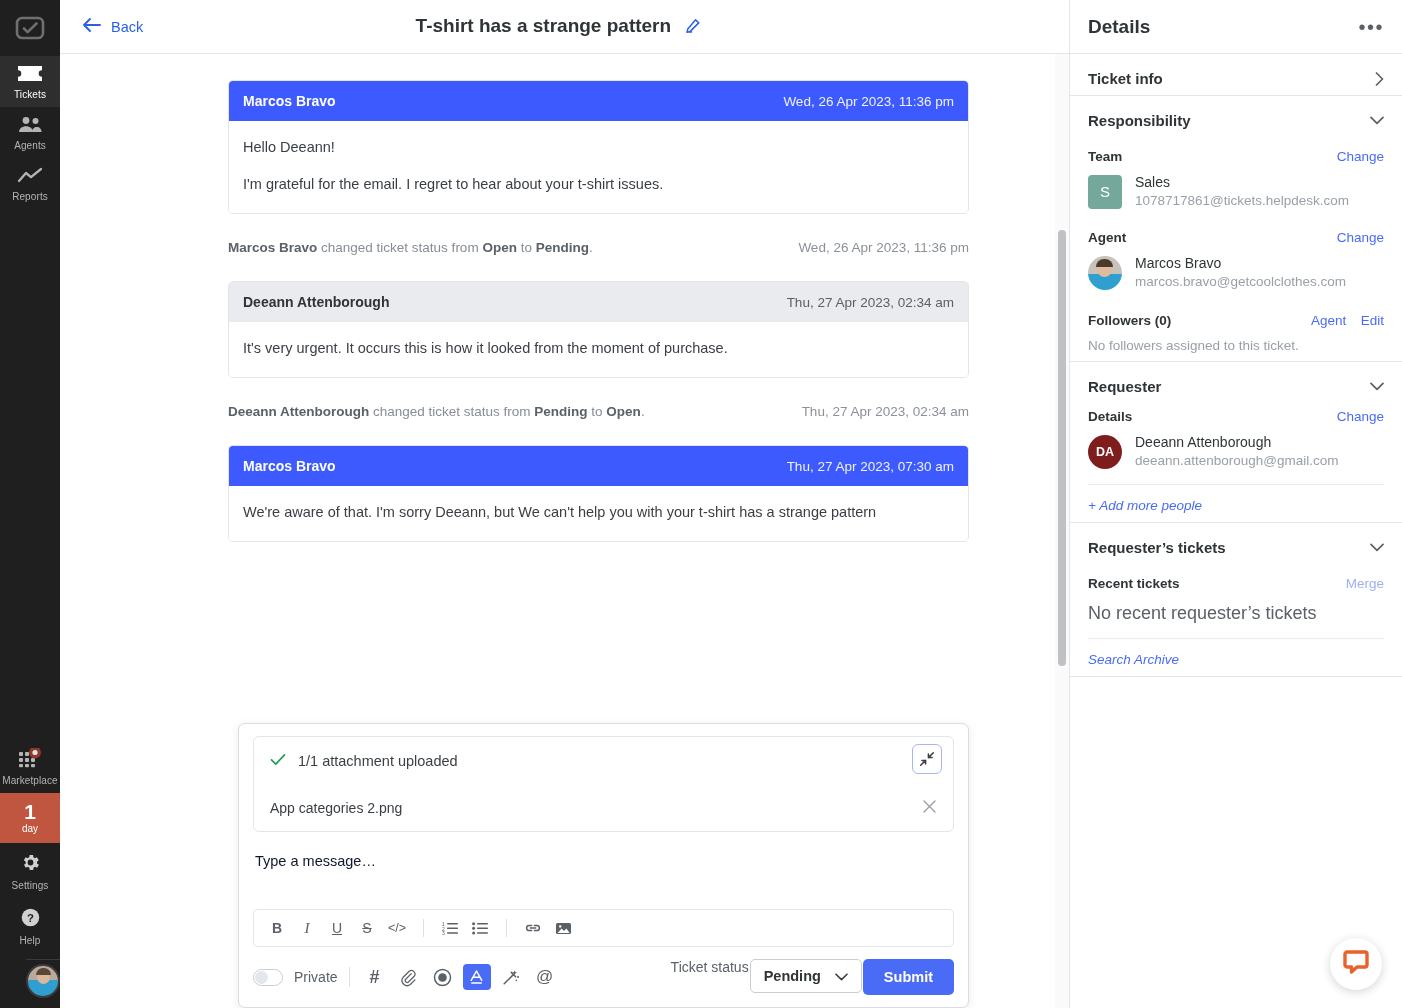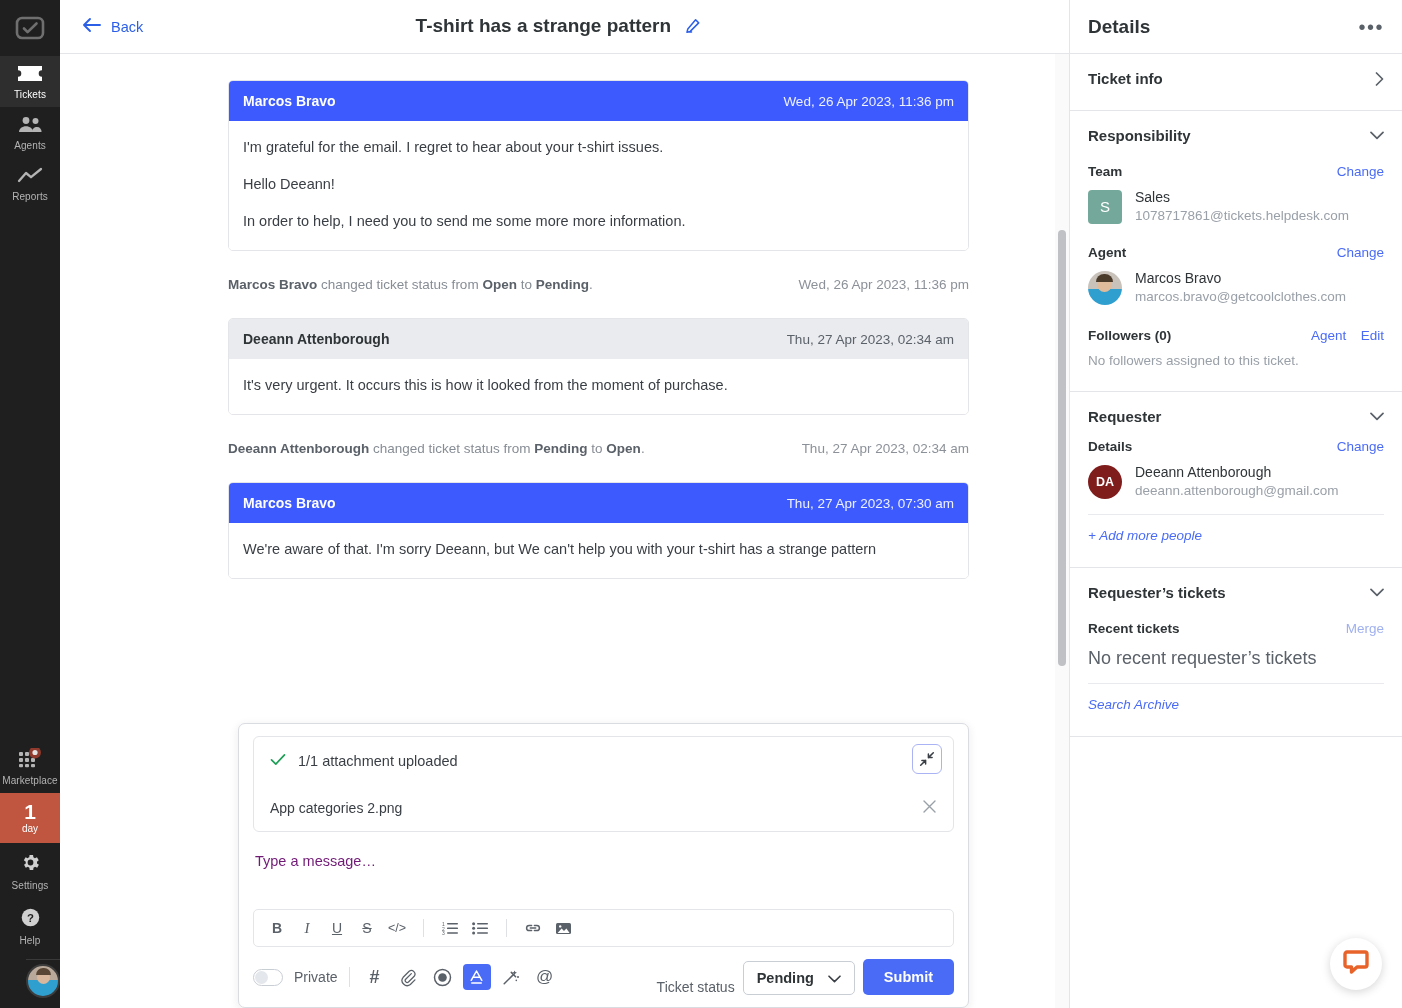--- a/index.html
+++ b/index.html
@@ -114,61 +114,61 @@
   .attach-file {
     display: flex; justify-content: space-between; align-items: center;
     margin-top: 30px; font-size: 14px; color: #3a3f45;
   }
   .attach-remove { color: #9aa0a8; cursor: pointer; font-size: 17px; line-height: 1; }
   .collapse-btn {
     position: absolute; right: 11px; top: 7px; width: 30px; height: 30px;
     border: 1px solid #aab4f5; border-radius: 6px; background: #fff;
     display: flex; align-items: center; justify-content: center; cursor: pointer;
   }
-  .msg-input { padding: 21px 16px 40px; font-size: 14.5px; color: #701a75; cursor: text; }
+  .msg-input { padding: 21px 16px 40px; font-size: 14.5px; color: #0f172a; cursor: text; }
   .fmtbar {
     margin: 0 14px; border: 1px solid #e3e5e8; border-radius: 5px;
     display: flex; align-items: center; gap: 4px; padding: 6px 10px; color: #5b6169;
   }
   .fmt { width: 26px; height: 24px; display: flex; align-items: center; justify-content: center;
          border-radius: 3px; cursor: pointer; font-size: 14px; }
   .fmt-sep { width: 1px; height: 18px; background: #dde0e4; margin: 0 9px; }
   .actionbar {
     display: flex; align-items: center; padding: 12px 14px 12px 14px; gap: 0;
   }
   .toggle { width: 30px; height: 17px; border-radius: 9px; background: #fff;
             border: 1px solid #c9ced5; position: relative; cursor: pointer; flex: 0 0 auto; }
   .toggle::after { content: ""; position: absolute; left: 1px; top: 1px; width: 13px; height: 13px;
                    border-radius: 50%; background: #e4e7eb; }
   .priv-label { font-size: 14px; color: #5b6169; margin-left: 11px; }
   .act-sep { width: 1px; height: 20px; background: #dde0e4; margin: 0 11px; }
   .act { width: 28px; height: 26px; display: flex; align-items: center; justify-content: center;
          color: #5b6169; cursor: pointer; border-radius: 4px; margin-right: 6px; }
   .act.active { background: #4a6bf5; color: #fff; }
-  .ab-right { margin-left: auto; display: flex; align-items: flex-end; gap: 8px; }
+  .ab-right { margin-left: auto; display: flex; align-items: flex-start; gap: 1px; }
   .status-label { font-size: 14px; color: #5b6169; }
   .status-select {
     display: flex; align-items: center; gap: 14px; border: 1px solid #c9ced5;
     border-radius: 5px; padding: 8px 13px; font-size: 14.5px; font-weight: 700;
     color: #2f3437; cursor: pointer;
   }
   .submit {
     background: #4a6bf5; color: #fff; border: none; border-radius: 5px;
     padding: 10px 21px; font-size: 14.5px; font-weight: 700; cursor: pointer;
     font-family: "Liberation Sans", sans-serif;
   }
 
   
   .details { width: 332px; flex: 0 0 332px; background: #fff; display: flex;
              flex-direction: column; overflow: hidden; }
   .det-head { height: 54px; flex: 0 0 54px; display: flex; align-items: center;
               justify-content: space-between; padding: 0 18px; border-bottom: 1px solid #e3e5e8; }
   .det-head h2 { font-size: 19px; font-weight: 700; color: #2f3437; }
   .dots { color: #5b6169; font-size: 20px; letter-spacing: 1.5px; cursor: pointer; line-height: 1; }
-  .sec { border-bottom: 1px solid #e3e5e8; padding: 16px 18px 23px; }
+  .sec { border-bottom: 1px solid #e3e5e8; padding: 16px 18px 8px; }
   .sec-row { display: flex; align-items: center; justify-content: space-between; cursor: pointer; }
   .sec-title { font-size: 15px; font-weight: 700; color: #2f3437; }
   .chev { color: #5b6169; display: flex; }
   .sub-label { font-size: 13.5px; font-weight: 700; color: #2f3437; }
   .link { font-size: 13.5px; color: #4a6bf5; cursor: pointer; }
   .link.muted { color: #9fb0f0; }
   .row-between { display: flex; align-items: center; justify-content: space-between; }
   .person { display: flex; align-items: center; gap: 13px; margin-top: 9px; }
   .sq-avatar { width: 34px; height: 34px; border-radius: 4px; background: #74a89a;
                color: #fff; display: flex; align-items: center; justify-content: center;
@@ -315,23 +315,22 @@
     </header>
 
     <div class="thread">
 
       <article class="msg agent">
         <div class="msg-head">
           <span class="who">Marcos Bravo</span>
           <span class="when">Wed, 26 Apr 2023, 11:36 pm</span>
         </div>
         <div class="msg-body">
+          <p>Hello Deeann!</p>
           <p>I'm grateful for the email. I regret to hear about your t-shirt issues.</p>
-          <p>Hello Deeann!</p>
-          <p>In order to help, I need you to send me some more more information.</p>
         </div>
       </article>
 
       <div class="event">
         <div>
           <b>Marcos Bravo</b><span> changed ticket status from </span><b>Open</b><span> to </span><b>Pending</b><span>.</span>
         </div>
         <div class="when">Wed, 26 Apr 2023, 11:36 pm</div>
       </div>
 

